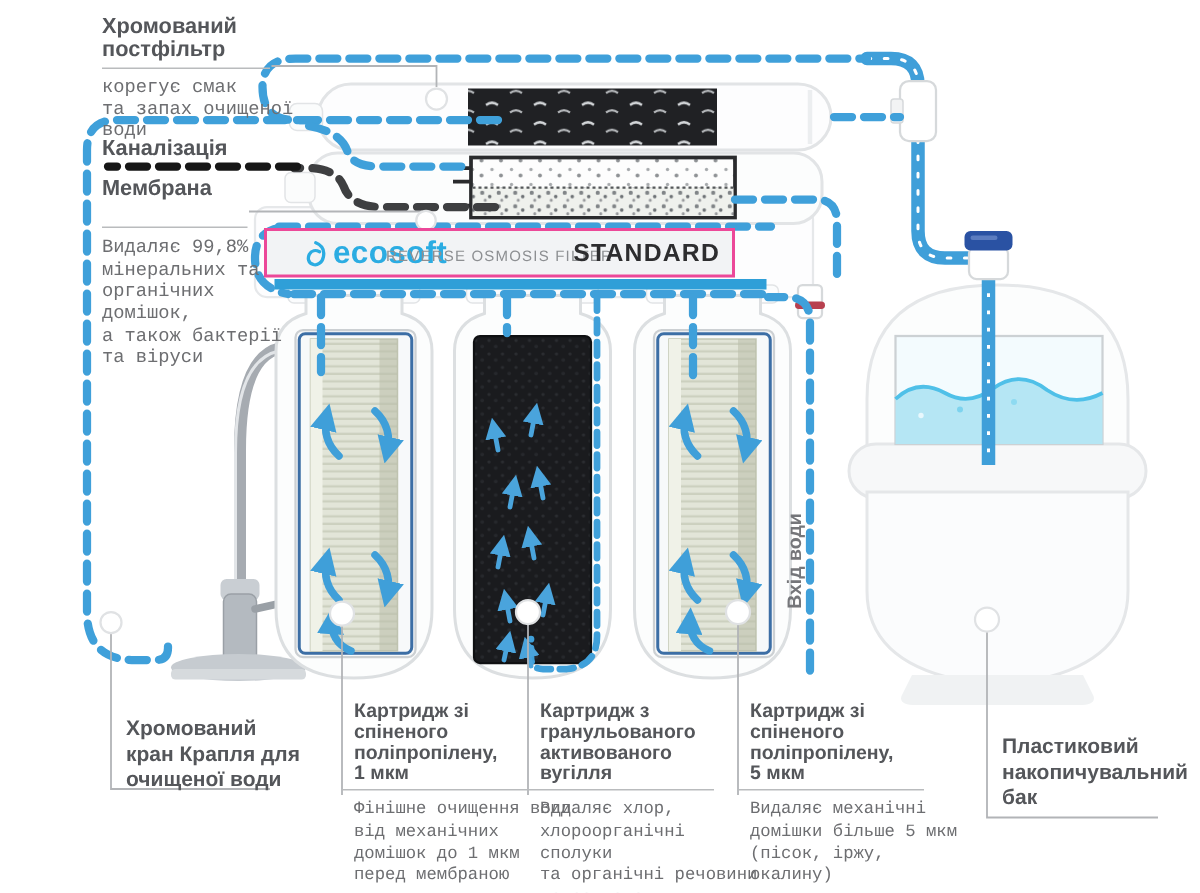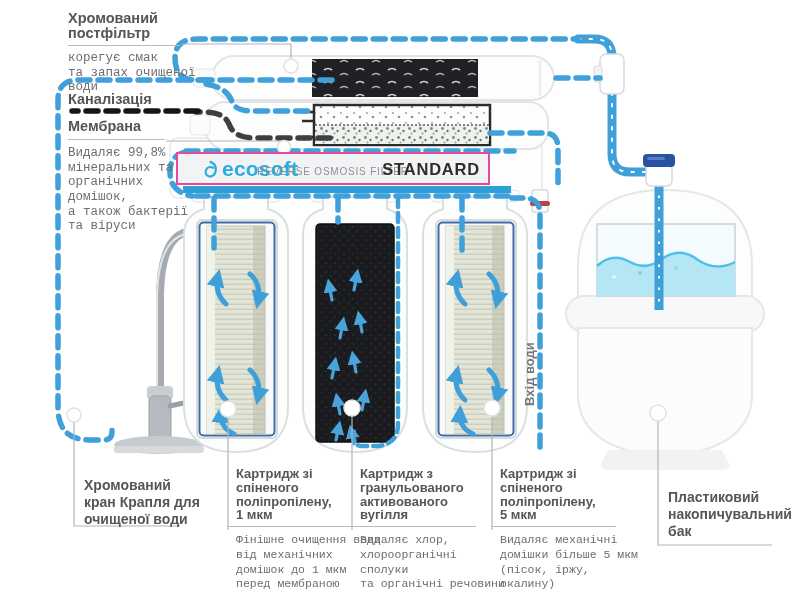--- a/index.html
+++ b/index.html
@@ -24,21 +24,21 @@
   .u{border-bottom:1px solid #b9bbbd;}
 
   .lbl-postfilter{left:68px;top:11px;}
   .lbl-postfilter .t{font-size:14.5px;line-height:1.05;width:112px;padding-bottom:4px;}
   .lbl-postfilter .d{font-size:12.5px;line-height:1.16;padding-top:5px;}
 
   .lbl-drain{left:68px;top:92px;}
   .lbl-drain .t{font-size:14.5px;line-height:1.05;}
 
   .lbl-membrane{left:68px;top:119px;}
-  .lbl-membrane .t{font-size:14.5px;line-height:1.05;width:97px;padding-bottom:5px;}
+  .lbl-membrane .t{font-size:14.5px;line-height:1.05;width:97px;padding-bottom:17px;}
   .lbl-membrane .d{font-size:12.5px;line-height:1.17;padding-top:6px;}
 
   .cart{position:absolute;top:467px;width:124px;}
   .cart .t{font-size:13px;line-height:1.06;padding:0 0 4px 8px;border-bottom:1px solid #b9bbbd;}
   .cart .d{font-size:11.5px;line-height:1.28;padding:6px 0 0 8px;width:150px;}
   .cart1{left:228px;}
   .cart2{left:352px;}
   .cart3{left:492px;}
 
   .lbl-faucet{left:84px;top:477px;}

